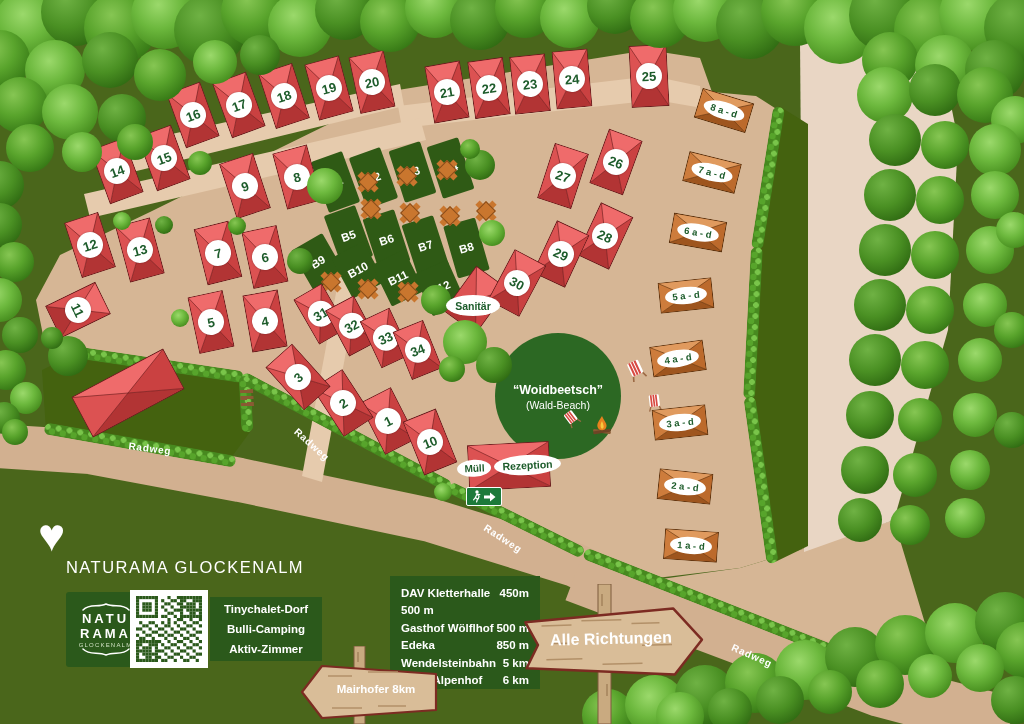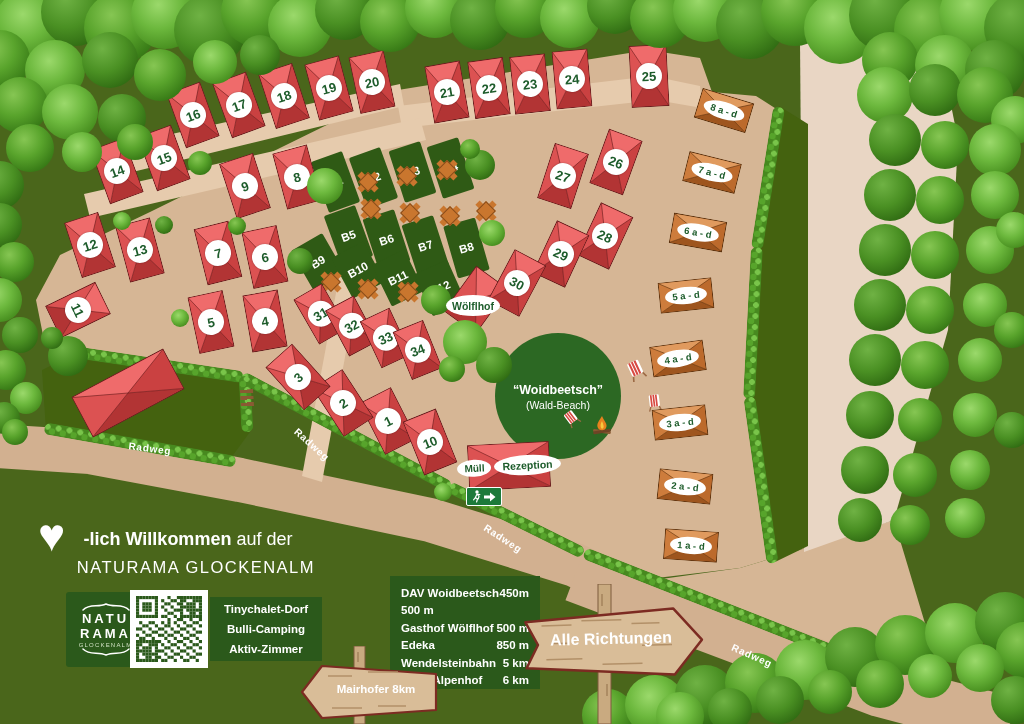--- a/index.html
+++ b/index.html
@@ -87,21 +87,21 @@
       <svg width="40" height="56" viewBox="0 0 40 56">
    <rect x="0.6" y="0.6" width="38.8" height="54.8" fill="#dc5252" stroke="#6b2020" stroke-width="1.2"></rect>
    <polygon points="1,1 39,1 20,28" fill="#ef6b6b"></polygon>
    <polygon points="1,55 39,55 20,28" fill="#b23434"></polygon>
    <polygon points="1,1 1,55 20,28" fill="#dc5252"></polygon>
    <polygon points="39,1 39,55 20,28" fill="#ca4141"></polygon>
    <path d="M1 1 L20 28 L39 1 M1 55 L20 28 L39 55" stroke="#6b2020" stroke-width="0.8" fill="none" opacity="0.7"></path>
   </svg>
     </div>
   <div class="sanbadge" style="left:446px;top:295px;width:54px;height:21px;">
-      <span>Wölflhof</span>
+      <span>Sanitär</span>
     </div>
 
   <div class="bld roof-auto" style="left:468px;top:443px;width:82px;height:46px;transform:rotate(-3deg);gap:3px;">
       <svg width="82" height="46" viewBox="0 0 82 46">
    <rect x="0.6" y="0.6" width="80.8" height="44.8" fill="#dc5252" stroke="#6b2020" stroke-width="1.2"></rect>
    <polygon points="1,1 81,1 41,23" fill="#ef6b6b"></polygon>
    <polygon points="1,45 81,45 41,23" fill="#b23434"></polygon>
    <polygon points="1,1 1,45 41,23" fill="#dc5252"></polygon>
    <polygon points="81,1 81,45 41,23" fill="#ca4141"></polygon>
    <path d="M1 1 L41 23 L81 1 M1 45 L41 23 L81 45" stroke="#6b2020" stroke-width="0.8" fill="none" opacity="0.7"></path>
@@ -160,25 +160,21 @@
         <path d="M12 6 C10.5 9 10 11 11.2 13.2 C12.5 14.5 14 13 13.6 10.8 C13.2 9 12.6 7.5 12 6" fill="#f8c83e"></path>
       </svg></span>
   </div>
 
   <span class="radweg" style="left:115px;top:443px;transform:rotate(7deg);">Radweg</span>
   <span class="radweg" style="left:277px;top:439px;transform:rotate(42deg);">Radweg</span>
   <span class="radweg" style="left:468px;top:533px;transform:rotate(33deg);">Radweg</span>
   <span class="radweg" style="left:717px;top:650px;transform:rotate(24deg);">Radweg</span>
 
   <span class="heart" style="left:38px;top:512px;">♥</span>
-  <div class="welcome" style="left:58px;top:529px;width:260px;font-size:18px;">
-    <b>-lich Willkommen</b>
-    <span>auf der</span>
-  </div>
-  <div class="welcome" style="left:55px;top:558px;width:260px;font-size:16.5px;letter-spacing:1.5px;text-align:right;"><span>NATURAMA GLOCKENALM</span></div>
+  <div class="welcome" style="left:55px;top:558px;width:260px;font-size:16.5px;letter-spacing:1.5px;"><span>NATURAMA GLOCKENALM</span></div>
 
   <div class="panel logo" style="left:66px;top:592px;width:79px;height:75px;">
     <svg width="50" height="9" viewBox="0 0 50 9">
       <path d="M2 8 C9 1 17 6 25 2 C33 6 41 1 48 8" fill="none" stroke="#fff" stroke-width="1.5" stroke-linecap="round"></path>
       </svg>
     <span class="logo-line">NATU</span>
     <span class="logo-line">RAMA</span>
     <span class="logo-sub">GLOCKENALM</span>
     <svg width="50" height="9" viewBox="0 0 50 9" style="transform:scaleY(-1);">
       <path d="M2 8 C9 1 17 6 25 2 C33 6 41 1 48 8" fill="none" stroke="#fff" stroke-width="1.5" stroke-linecap="round"></path>
@@ -423,21 +419,21 @@
   </div>
 
   <div class="panel amen" style="left:210px;top:597px;width:112px;height:64px;">
     <span>Tinychalet-Dorf</span>
     <span>Bulli-Camping</span>
     <span>Aktiv-Zimmer</span>
   </div>
 
   <div class="panel dist" style="left:390px;top:576px;width:150px;height:113px;">
     <div class="drow">
-      <span>DAV Woidbeetsch</span>
+      <span>DAV Kletterhalle</span>
       <span>450m</span>
       </div>
     <div class="drow">
       <span>500 m</span>
       </div>
     <div class="drow">
       <span>Gasthof Wölflhof</span>
       <span>500 m</span>
       </div>
     <div class="drow">

